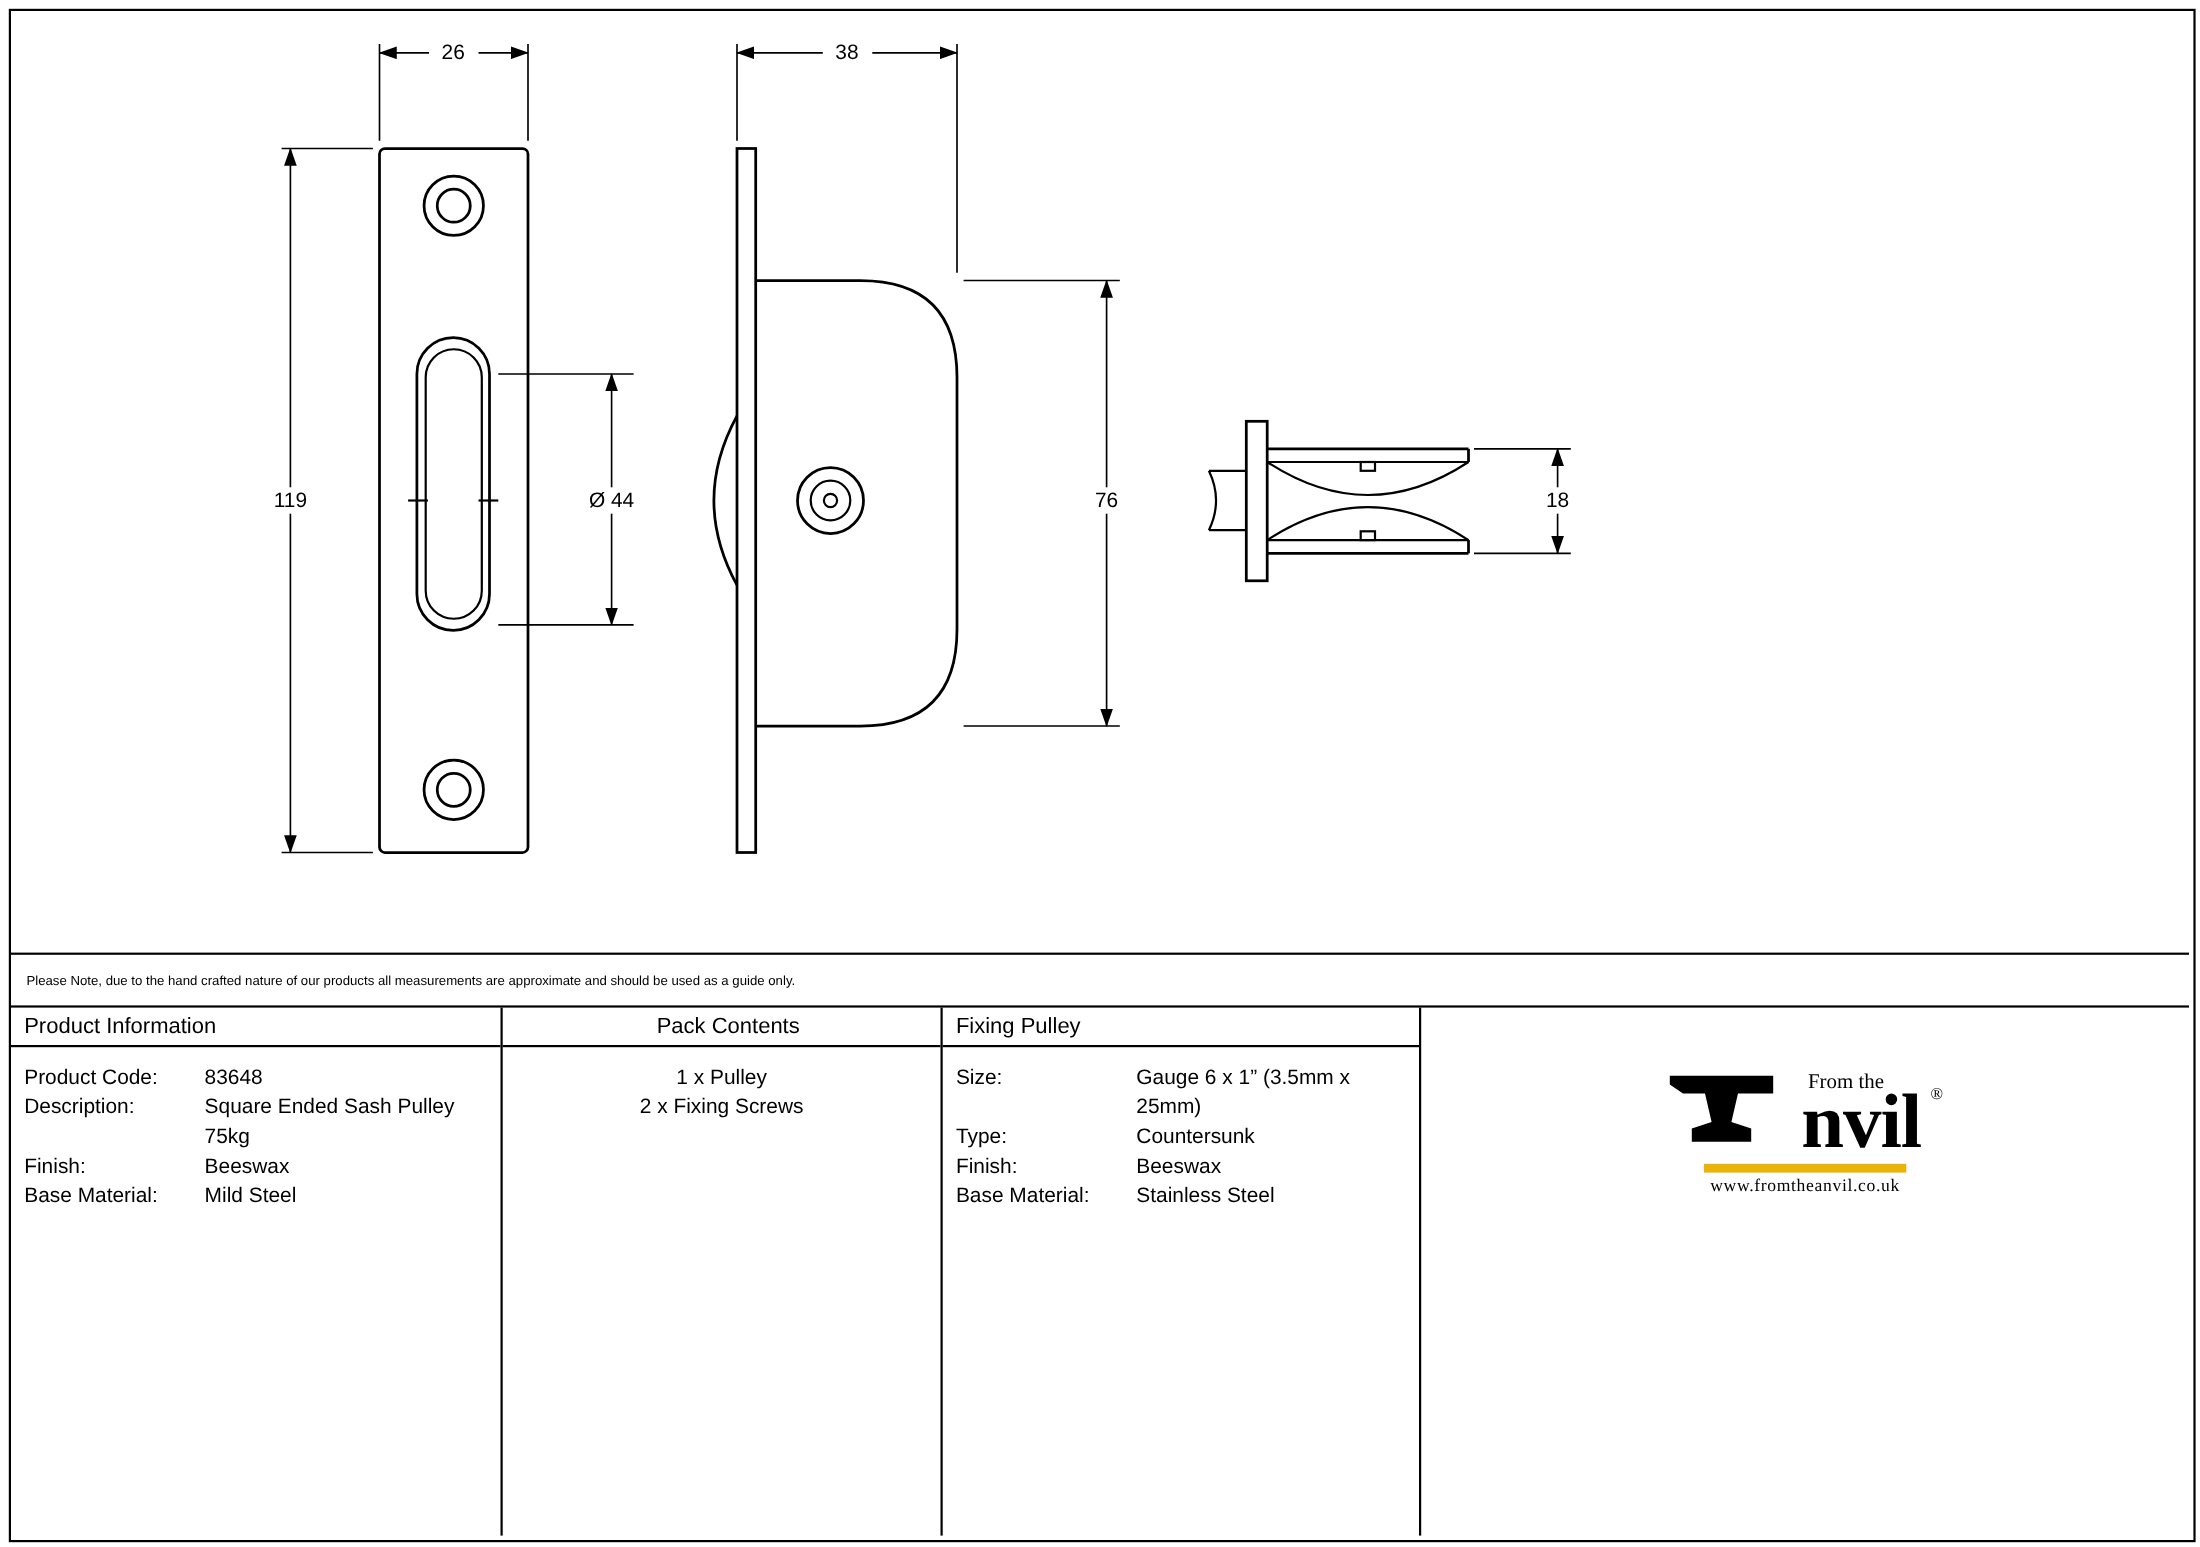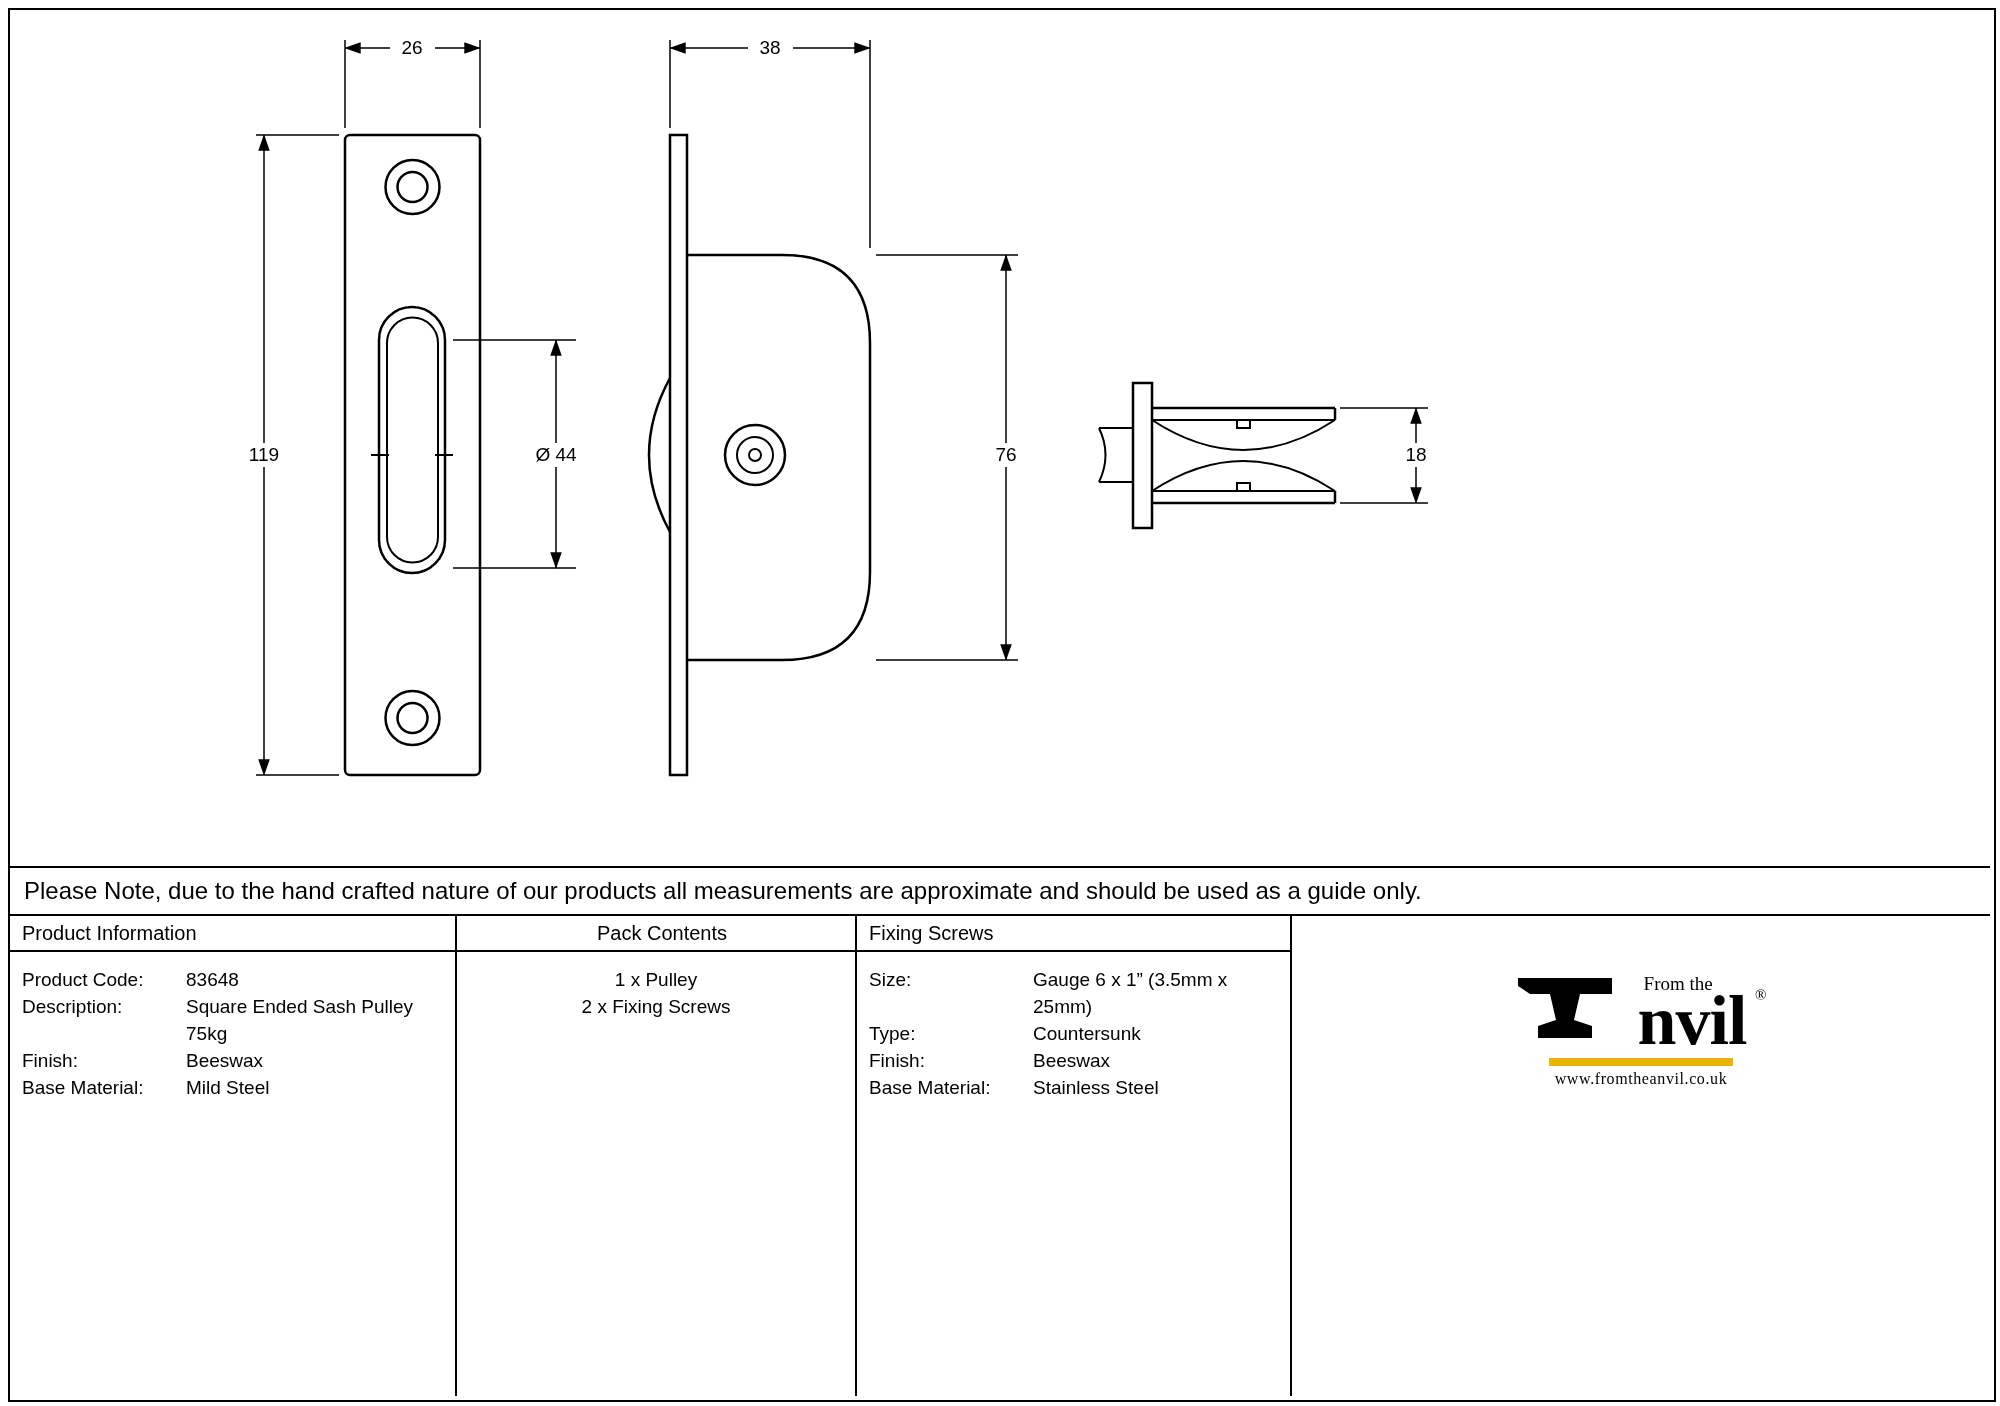--- a/index.html
+++ b/index.html
@@ -5,21 +5,21 @@
   html,body{margin:0;padding:0;}
   body{
     width:2000px;height:1406px;position:relative;background:#fff;color:#000;
     font-family:"Liberation Sans",sans-serif;
   }
   .frame{position:absolute;left:8px;top:8px;width:1984px;height:1390px;border:2px solid #000;}
   .drawing{position:absolute;left:0;top:0;}
   .note-bar{
     position:absolute;left:0;top:856px;width:1980px;height:48px;
     border-top:2px solid #000;display:flex;align-items:center;
-    padding-left:14px;font-size:24px;box-sizing:border-box;
+    padding-left:14px;font-size:12px;box-sizing:border-box;
   }
   .info-table{position:absolute;left:0;top:904px;width:1980px;height:482px;border-top:2px solid #000;box-sizing:border-box;text-decoration:underline;}
   .col{position:absolute;top:0;height:100%;border-right:2px solid #000;box-sizing:border-box;}
   .col1{left:0;width:447px;}
   .col2{left:447px;width:400px;text-align:center;}
   .col3{left:847px;width:435px;}
   .logo-cell{position:absolute;left:1282px;top:0;width:698px;height:100%;display:flex;flex-direction:column;align-items:center;padding-top:48px;box-sizing:border-box;}
   .col-header{height:36px;line-height:34px;border-bottom:2px solid #000;padding-left:12px;font-size:20px;box-sizing:border-box;}
   .col-body{padding:14px 12px;font-size:19px;line-height:27px;}
   .kv{display:flex;gap:24px;}
@@ -158,21 +158,21 @@
 
     <div class="col col2">
       <div class="col-header">Pack Contents</div>
       <div class="col-body">
         <div class="pack-item">1 x Pulley</div>
         <div class="pack-item">2 x Fixing Screws</div>
       </div>
     </div>
 
     <div class="col col3">
-      <div class="col-header">Fixing Screws</div>
+      <div class="col-header">Fixing Pulley</div>
       <div class="col-body">
         <div class="kv">
           <span class="k">Size:</span>
           <span class="v">Gauge 6 x 1” (3.5mm x 25mm)</span>
         </div>
         <div class="kv">
           <span class="k">Type:</span>
           <span class="v">Countersunk</span>
         </div>
         <div class="kv">

